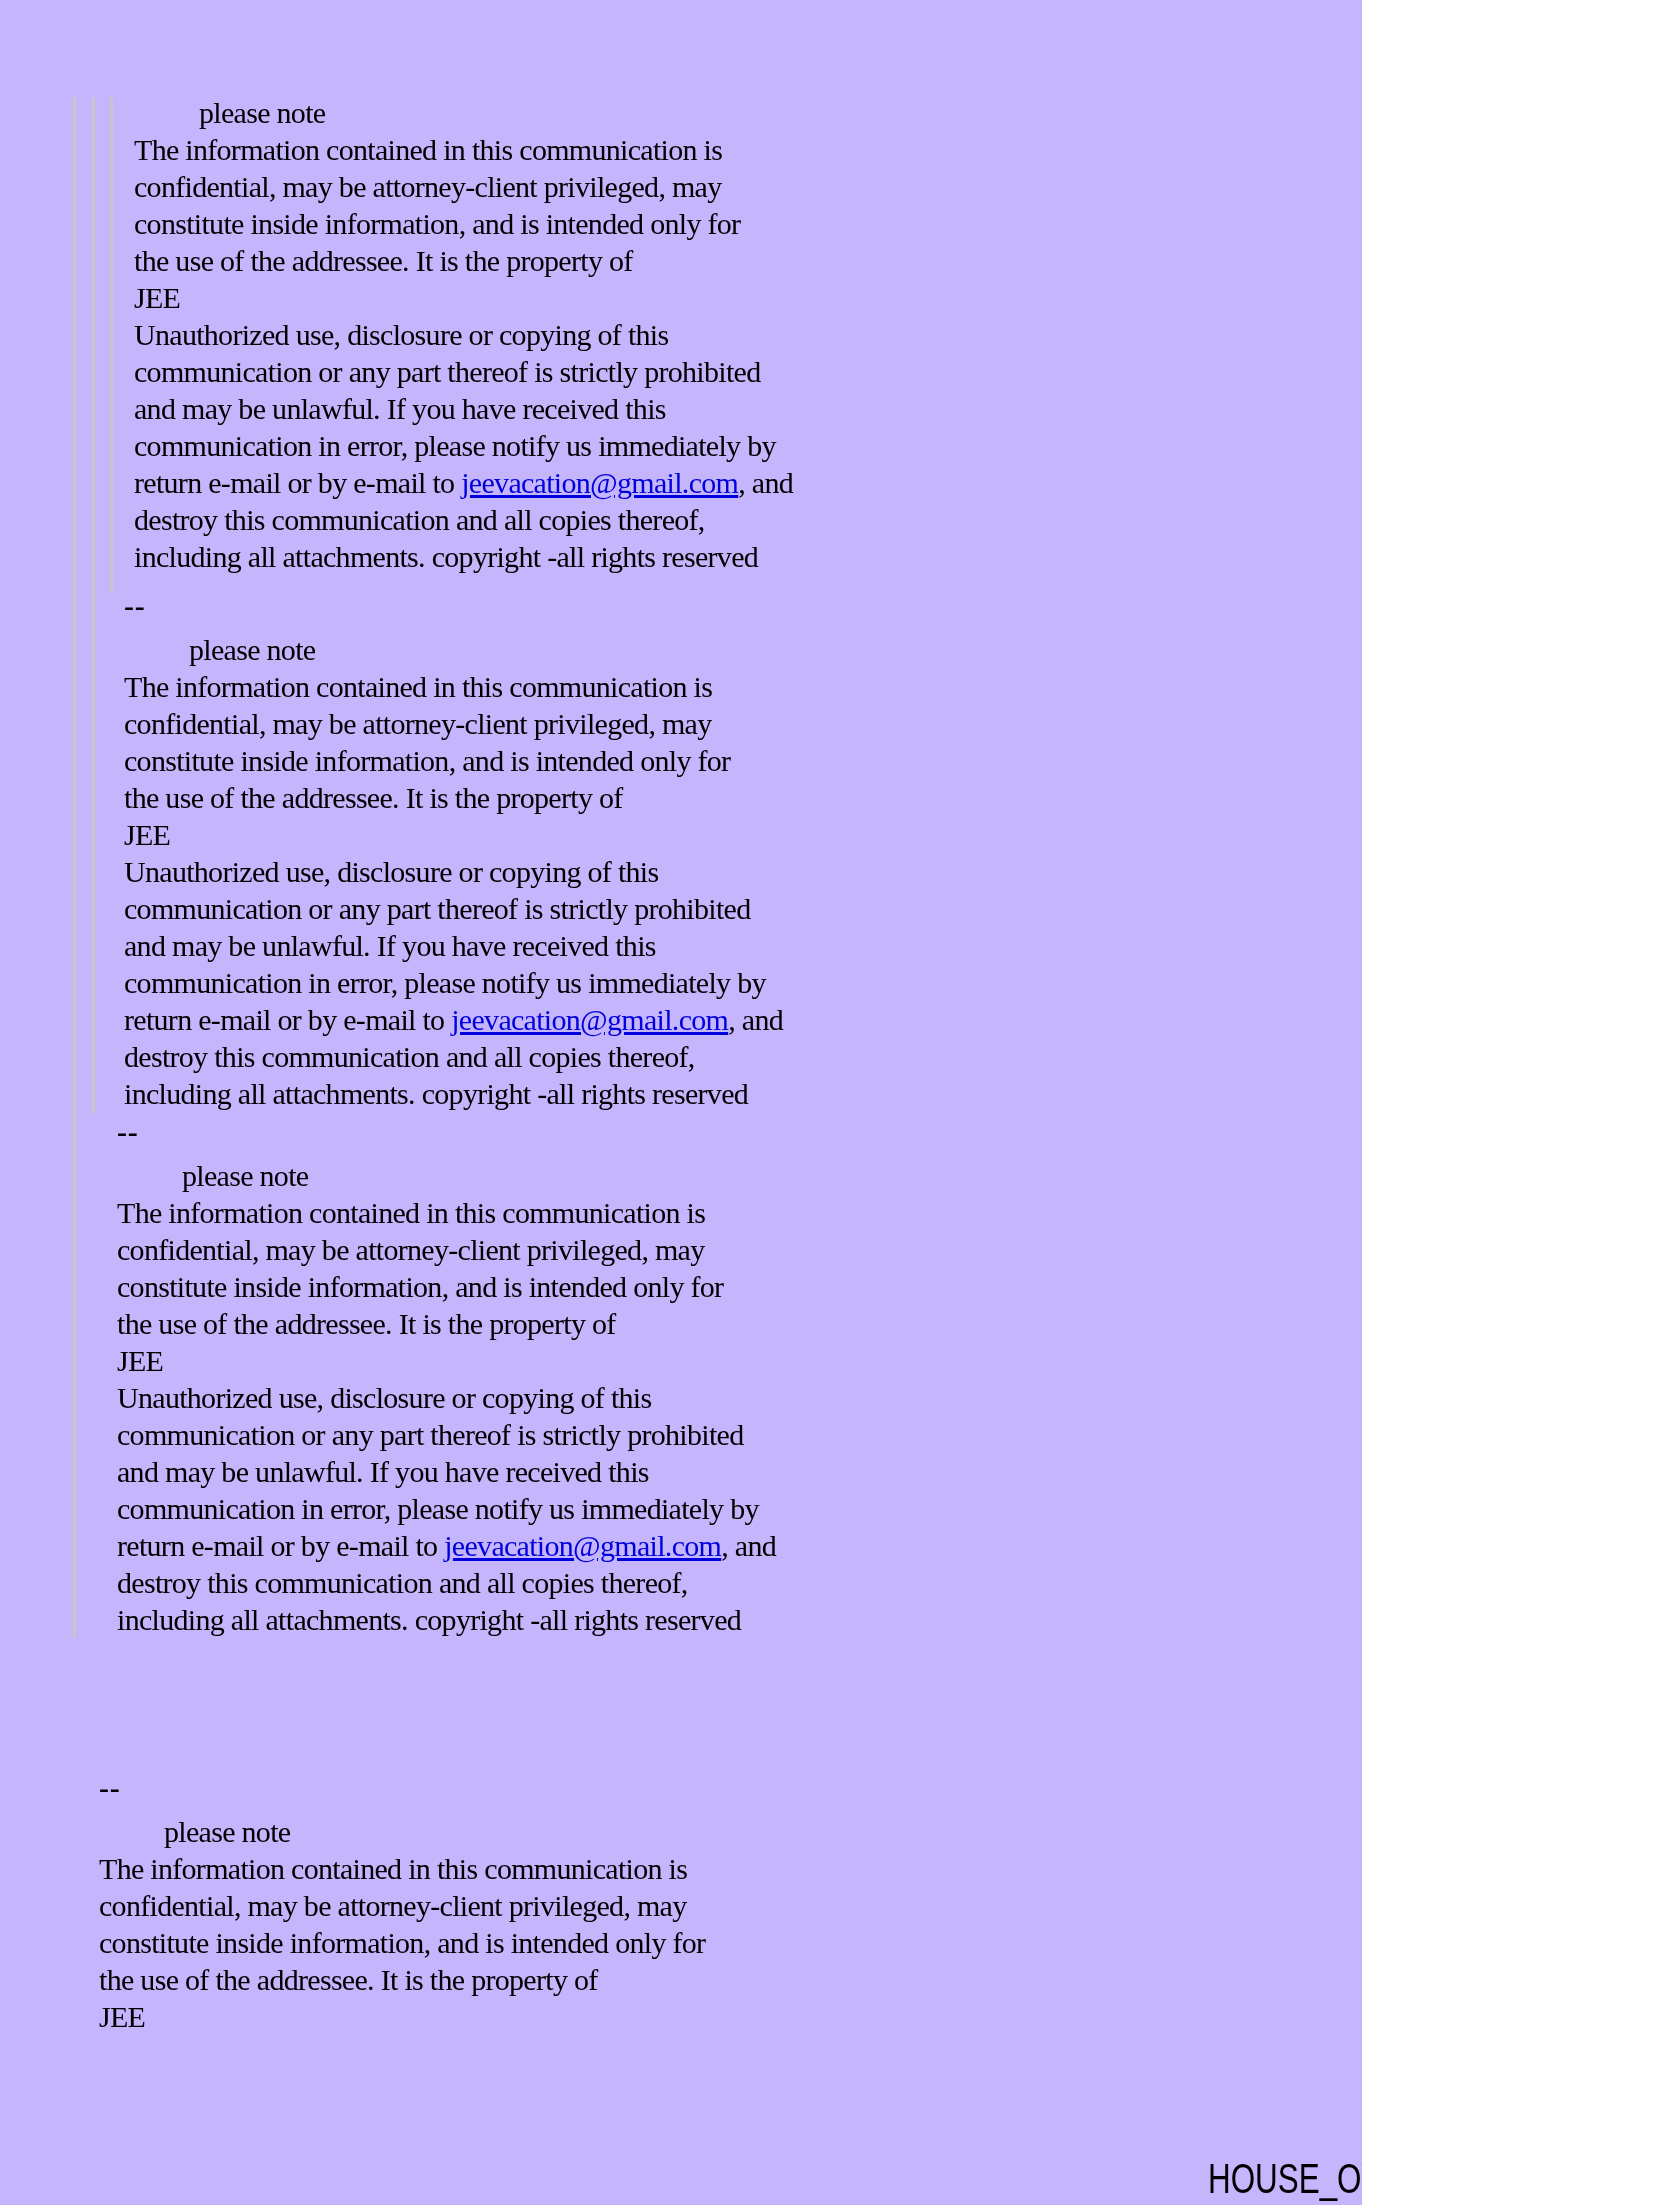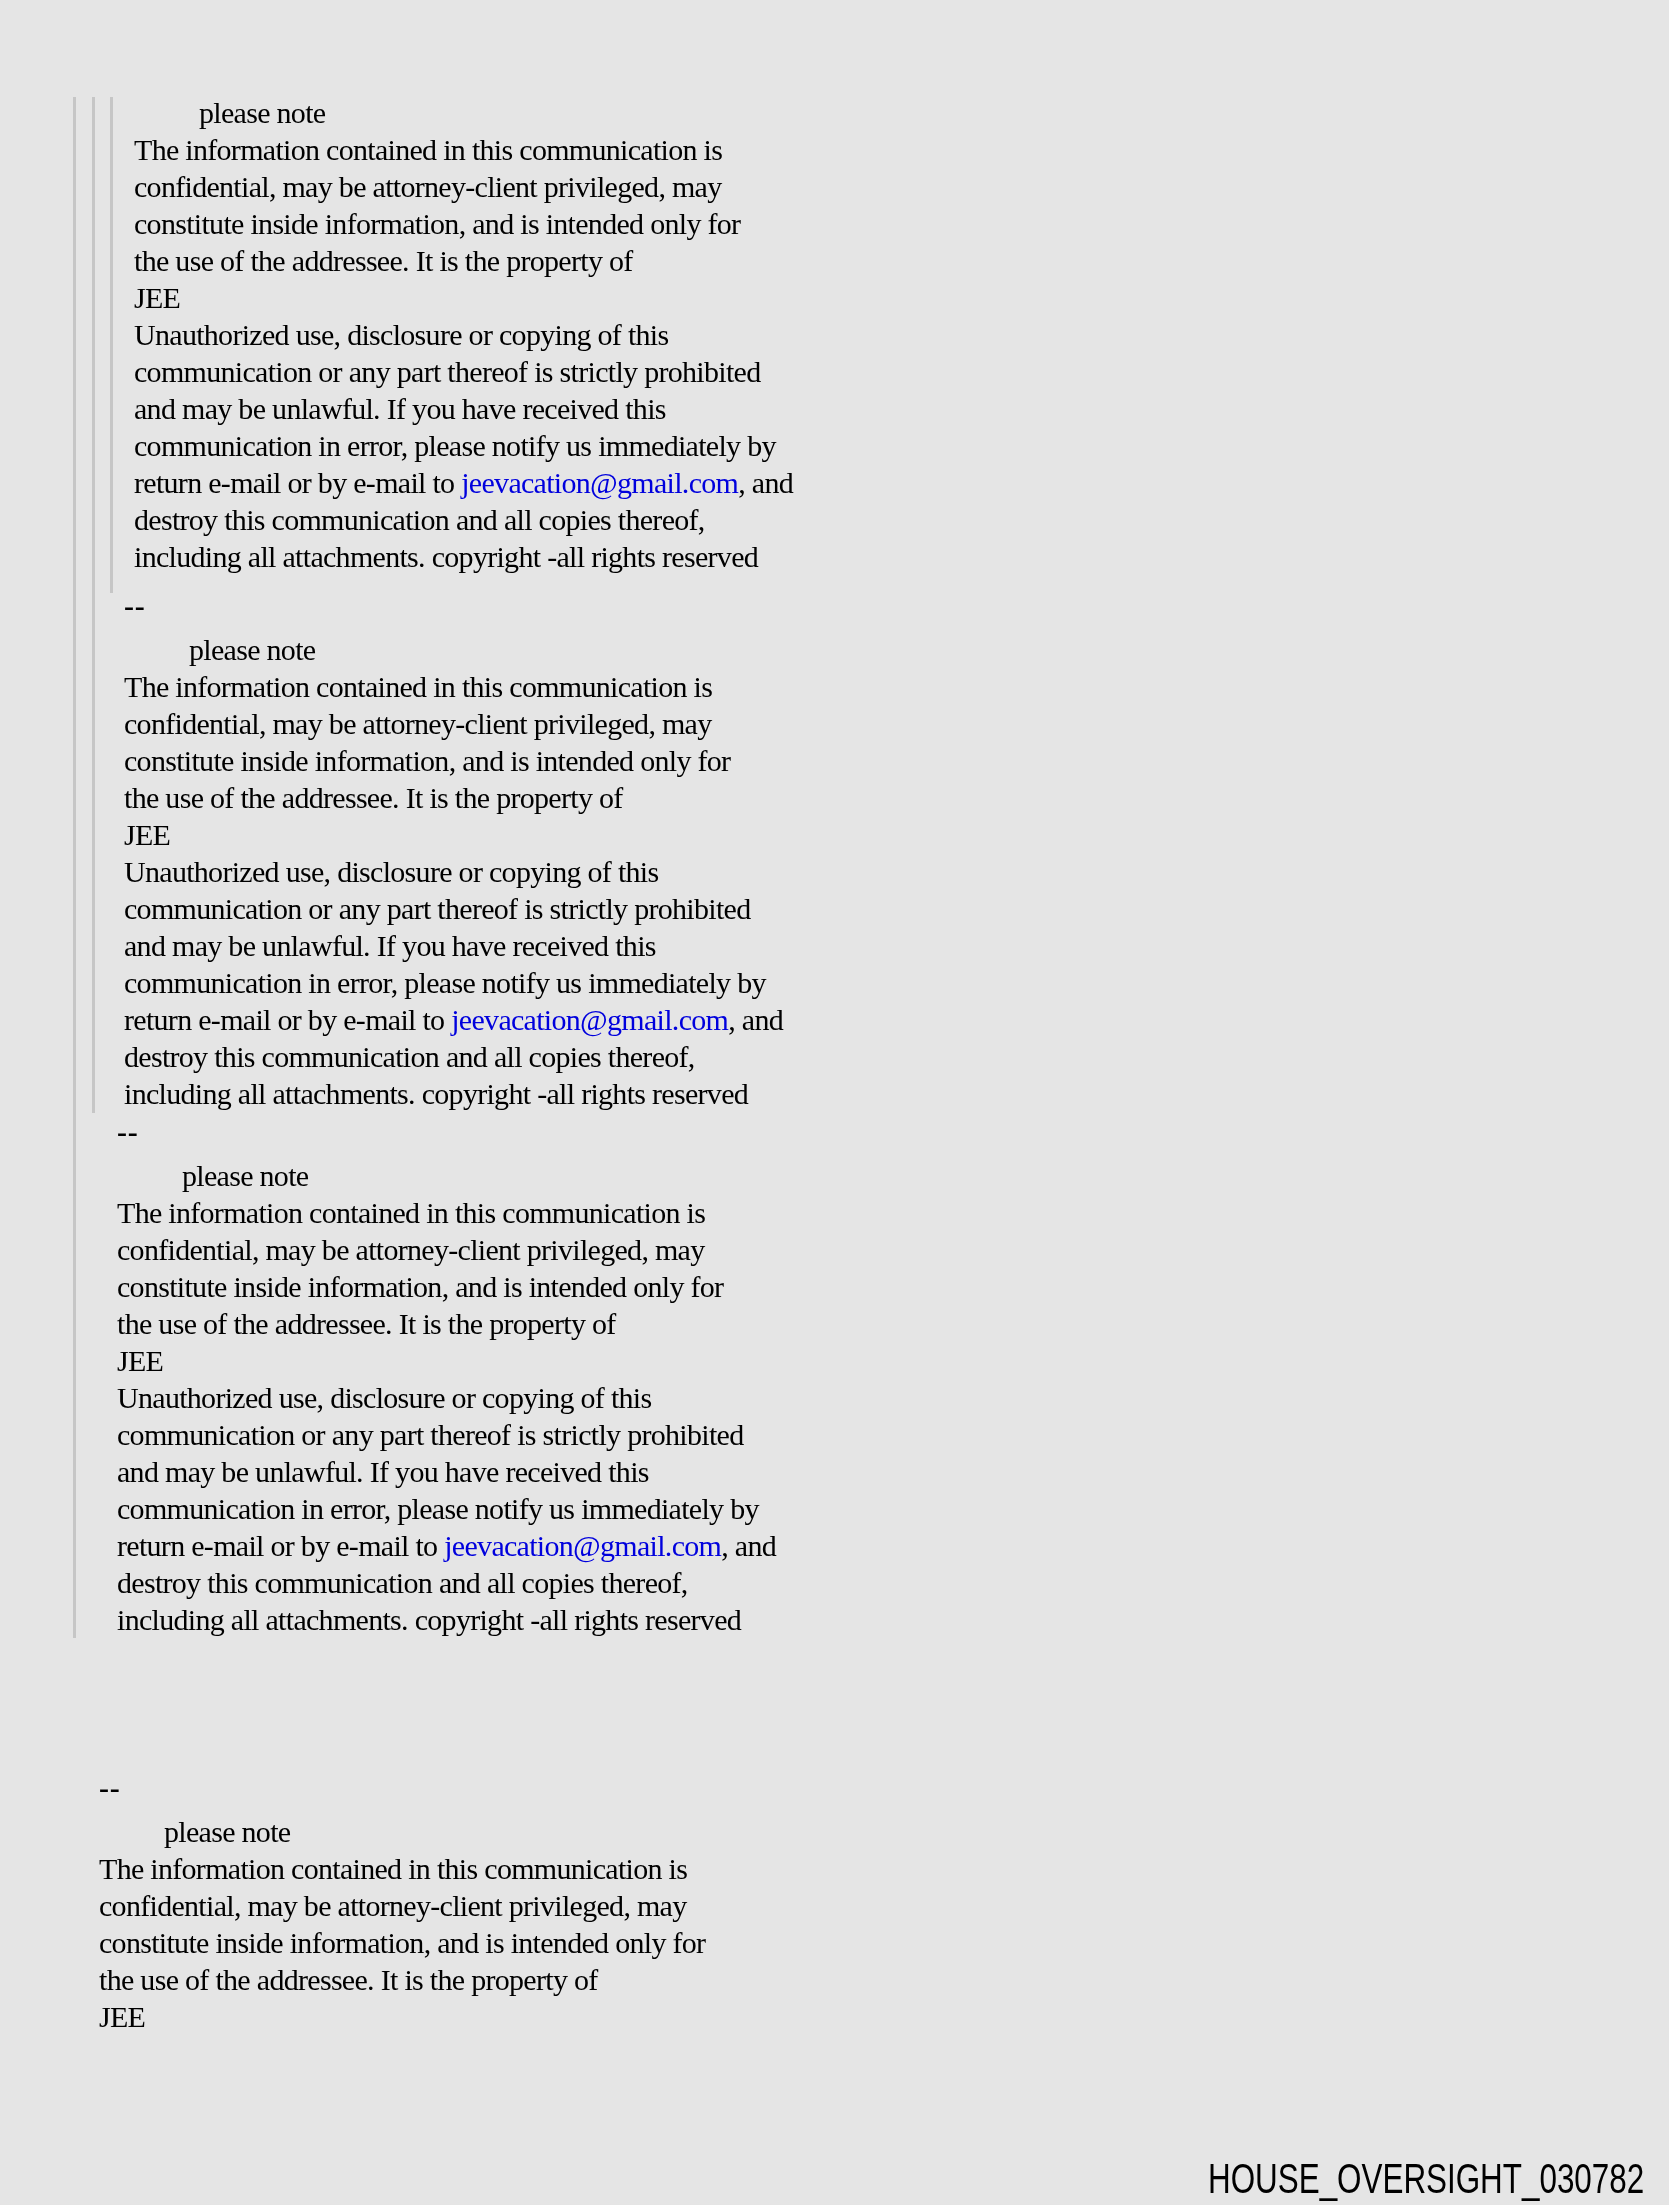--- a/index.html
+++ b/index.html
@@ -1,20 +1,20 @@
 <!DOCTYPE html>
 <html style="font-size:10.5px"><head>
 <meta charset="utf-8">
 <style>
   html, body { margin: 0; padding: 0; background: #ffffff; }
   .page {
     position: relative;
-    width: 1669px;
+    width: 1362px;
     height: 2205px;
-    background: #e5e5e5;
+    background: #c4b5fd;
     overflow: hidden;
     font-family: "Liberation Serif", "DejaVu Serif", serif;
     color: #000000;
   }
   .qbar {
     position: absolute;
     width: 2.6px;
     background: #c6c6c6;
   }
   .qbar1 { left: 73px; top: 97px; height: 1541px; }
@@ -33,20 +33,21 @@
   .block4 { left: 99px; top: 1769px; }
   .line { height: 37px; }
   .sep {
     font-weight: bold;
     letter-spacing: 0.7px;
     margin-bottom: 6.5px;
   }
   .note { padding-left: 65px; }
   a.email {
     color: #0000dd;
+    text-decoration: underline;
     cursor: pointer;
   }
   .footer {
     position: absolute;
     left: 1208px;
     top: 2157px;
     font-family: "Liberation Sans", "DejaVu Sans", sans-serif;
     font-size: 43px;
     line-height: 43px;
     letter-spacing: 0;

